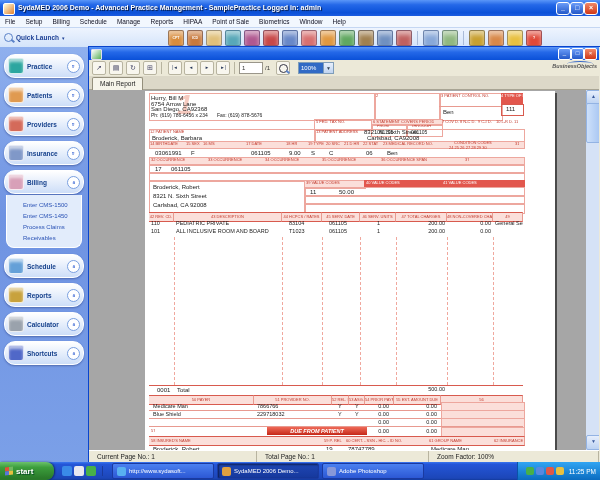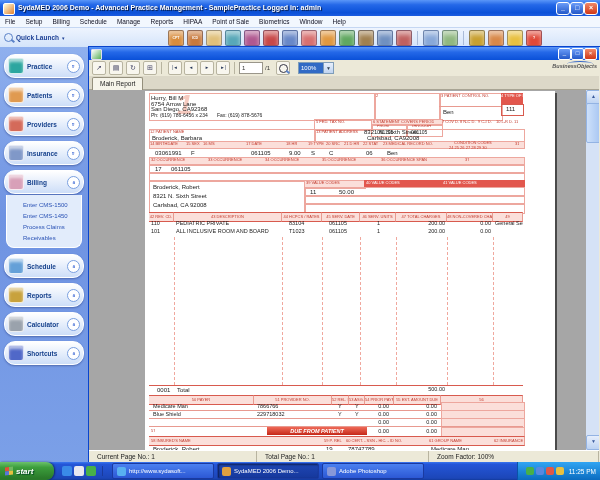--- a/index.html
+++ b/index.html
@@ -112,21 +112,21 @@
     font-size:5.5px;font-weight:bold;font-style:italic;text-align:center;line-height:8px;}
   
   #taskbar{left:0;top:462px;width:600px;height:18px;
     background:linear-gradient(180deg,#3a77f0 0%,#2456d8 12%,#1c46b8 90%,#123a9c 100%);display:flex;align-items:center;}
   #startbtn{width:54px;height:18px;border-radius:0 8px 8px 0;
     background:linear-gradient(180deg,#6cc26c 0%,#3c9e3c 30%,#2a7a2a 90%);
     display:flex;align-items:center;box-shadow:1px 0 2px rgba(0,0,0,.5);}
   #startflag{width:8px;height:8px;margin:0 3px 0 5px;display:grid;grid-template-columns:4px 4px;
     grid-template-rows:4px 4px;transform:skewY(-6deg);}
   #startflag i{display:block;}
-  #startlabel{color:#fff;font-size:8px;font-weight:bold;font-style:italic;text-shadow:1px 1px 1px #042;}
+  #startlabel{color:#fff;font-size:8px;font-weight:bold;text-shadow:1px 1px 1px #042;}
   #qlbar{display:flex;align-items:center;gap:2px;margin:0 6px 0 8px;padding-right:6px;
     border-right:1px solid #1a3a9c;}
   .qli{width:10px;height:10px;border-radius:2px;}
   .tbtn{height:14px;margin-left:3px;border-radius:2px;border:1px solid #1a3aa0;display:flex;align-items:center;
     background:linear-gradient(180deg,#4a80f0,#2c58d4);color:#fff;font-size:6px;padding:0 4px;width:92px;
     overflow:hidden;white-space:nowrap;}
   .tbtn.active{background:linear-gradient(180deg,#1e46b4,#16389c);box-shadow:inset 1px 1px 2px rgba(0,0,0,.5);}
   .tbtn .tic{width:9px;height:9px;border-radius:2px;margin-right:3px;flex:none;}
   #tray{margin-left:auto;height:18px;display:flex;align-items:center;gap:2px;padding:0 4px 0 8px;
     background:linear-gradient(180deg,#31a5f3,#0b6cc0);border-left:1px solid #0953a8;}

